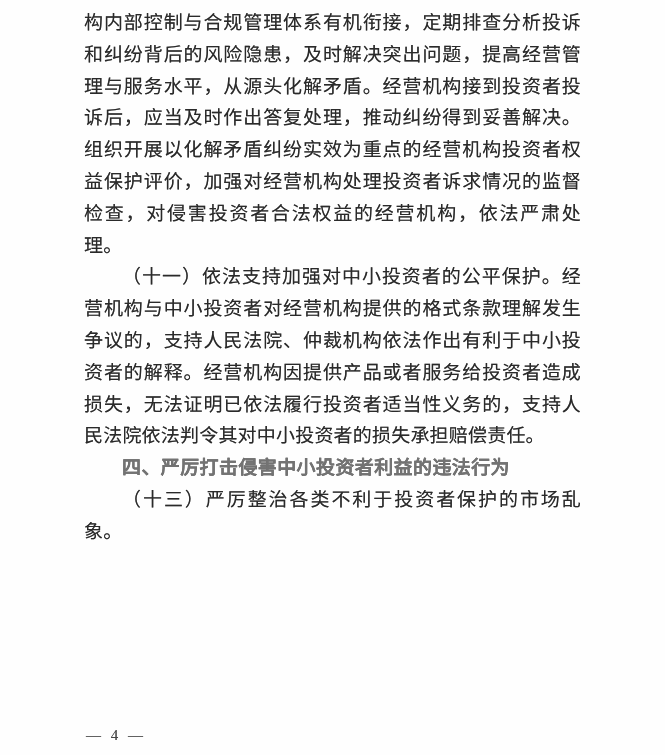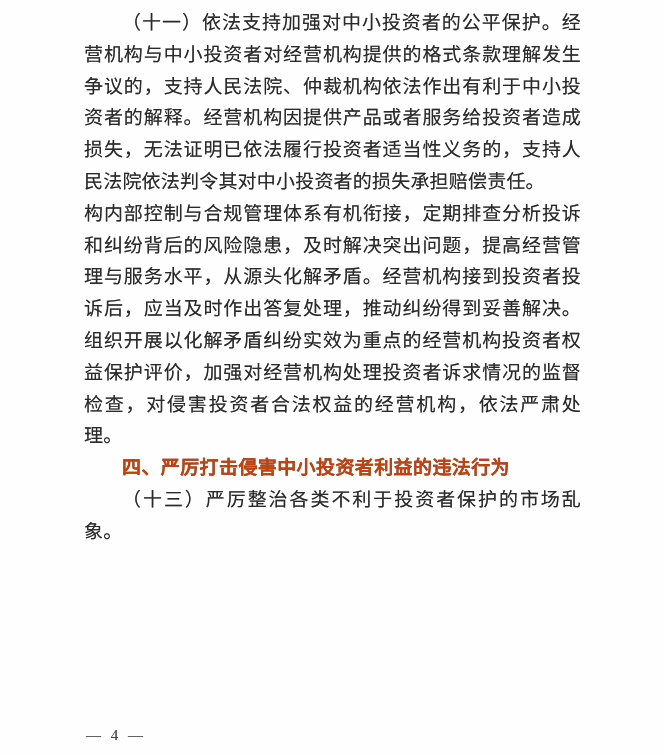--- a/index.html
+++ b/index.html
@@ -32,21 +32,21 @@
     letter-spacing: 0.2px;
     text-shadow: 0 0 0.5px rgba(40,40,40,0.55);
   }
 
   .para { text-align: justify; }
   .para.indent { text-indent: 2em; }
 
   .section-heading {
     font-family: "Liberation Sans", "DejaVu Sans", sans-serif;
     font-weight: 700;
-    color: #c2410c;
+    color: #737373;
     text-indent: 2em;
     letter-spacing: 0.4px;
     text-shadow: 0 0 0.6px rgba(20,20,20,0.7);
   }
 
   .page-footer {
     position: absolute;
     left: 86px;
     top: 727px;
     font-family: "Liberation Serif", "DejaVu Serif", serif;
@@ -56,23 +56,23 @@
     text-shadow: 0 0 0.4px rgba(60,60,60,0.5);
   }
 </style>
 </head>
 <body>
 
 <div class="page">
 
   <div class="doc-body">
 
+    <p class="para">构内部控制与合规管理体系有机衔接，定期排查分析投诉和纠纷背后的风险隐患，及时解决突出问题，提高经营管理与服务水平，从源头化解矛盾。经营机构接到投资者投诉后，应当及时作出答复处理，推动纠纷得到妥善解决。组织开展以化解矛盾纠纷实效为重点的经营机构投资者权益保护评价，加强对经营机构处理投资者诉求情况的监督检查，对侵害投资者合法权益的经营机构，依法严肃处理。</p>
+
     <p class="para indent">（十一）依法支持加强对中小投资者的公平保护。经营机构与中小投资者对经营机构提供的格式条款理解发生争议的，支持人民法院、仲裁机构依法作出有利于中小投资者的解释。经营机构因提供产品或者服务给投资者造成损失，无法证明已依法履行投资者适当性义务的，支持人民法院依法判令其对中小投资者的损失承担赔偿责任。</p>
-
-    <p class="para">构内部控制与合规管理体系有机衔接，定期排查分析投诉和纠纷背后的风险隐患，及时解决突出问题，提高经营管理与服务水平，从源头化解矛盾。经营机构接到投资者投诉后，应当及时作出答复处理，推动纠纷得到妥善解决。组织开展以化解矛盾纠纷实效为重点的经营机构投资者权益保护评价，加强对经营机构处理投资者诉求情况的监督检查，对侵害投资者合法权益的经营机构，依法严肃处理。</p>
 
     <p class="section-heading">四、严厉打击侵害中小投资者利益的违法行为</p>
 
 
     <p class="para indent">（十三）严厉整治各类不利于投资者保护的市场乱象。</p>
 
   </div>
 
   <div class="page-footer">— 4 —</div>
 

